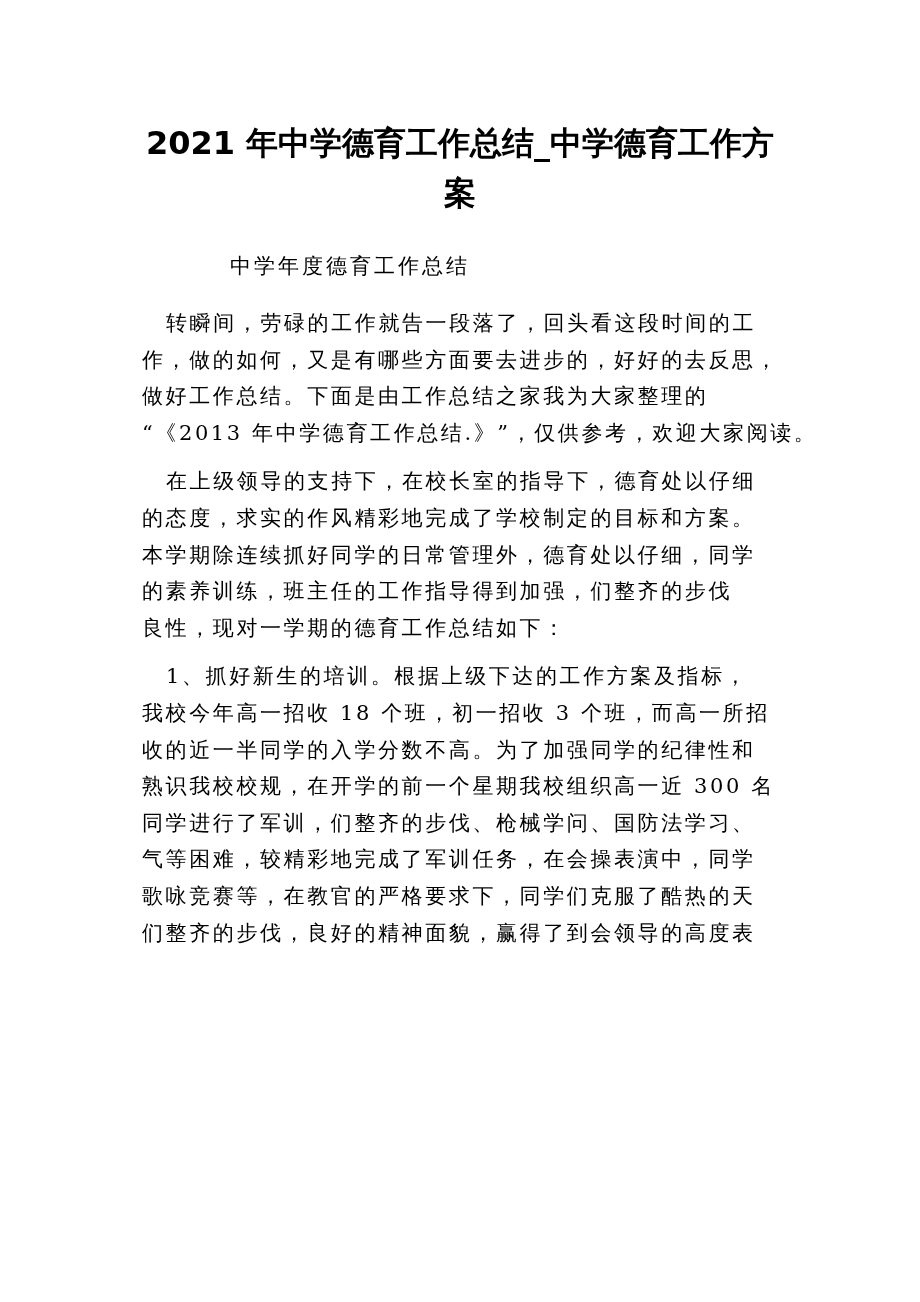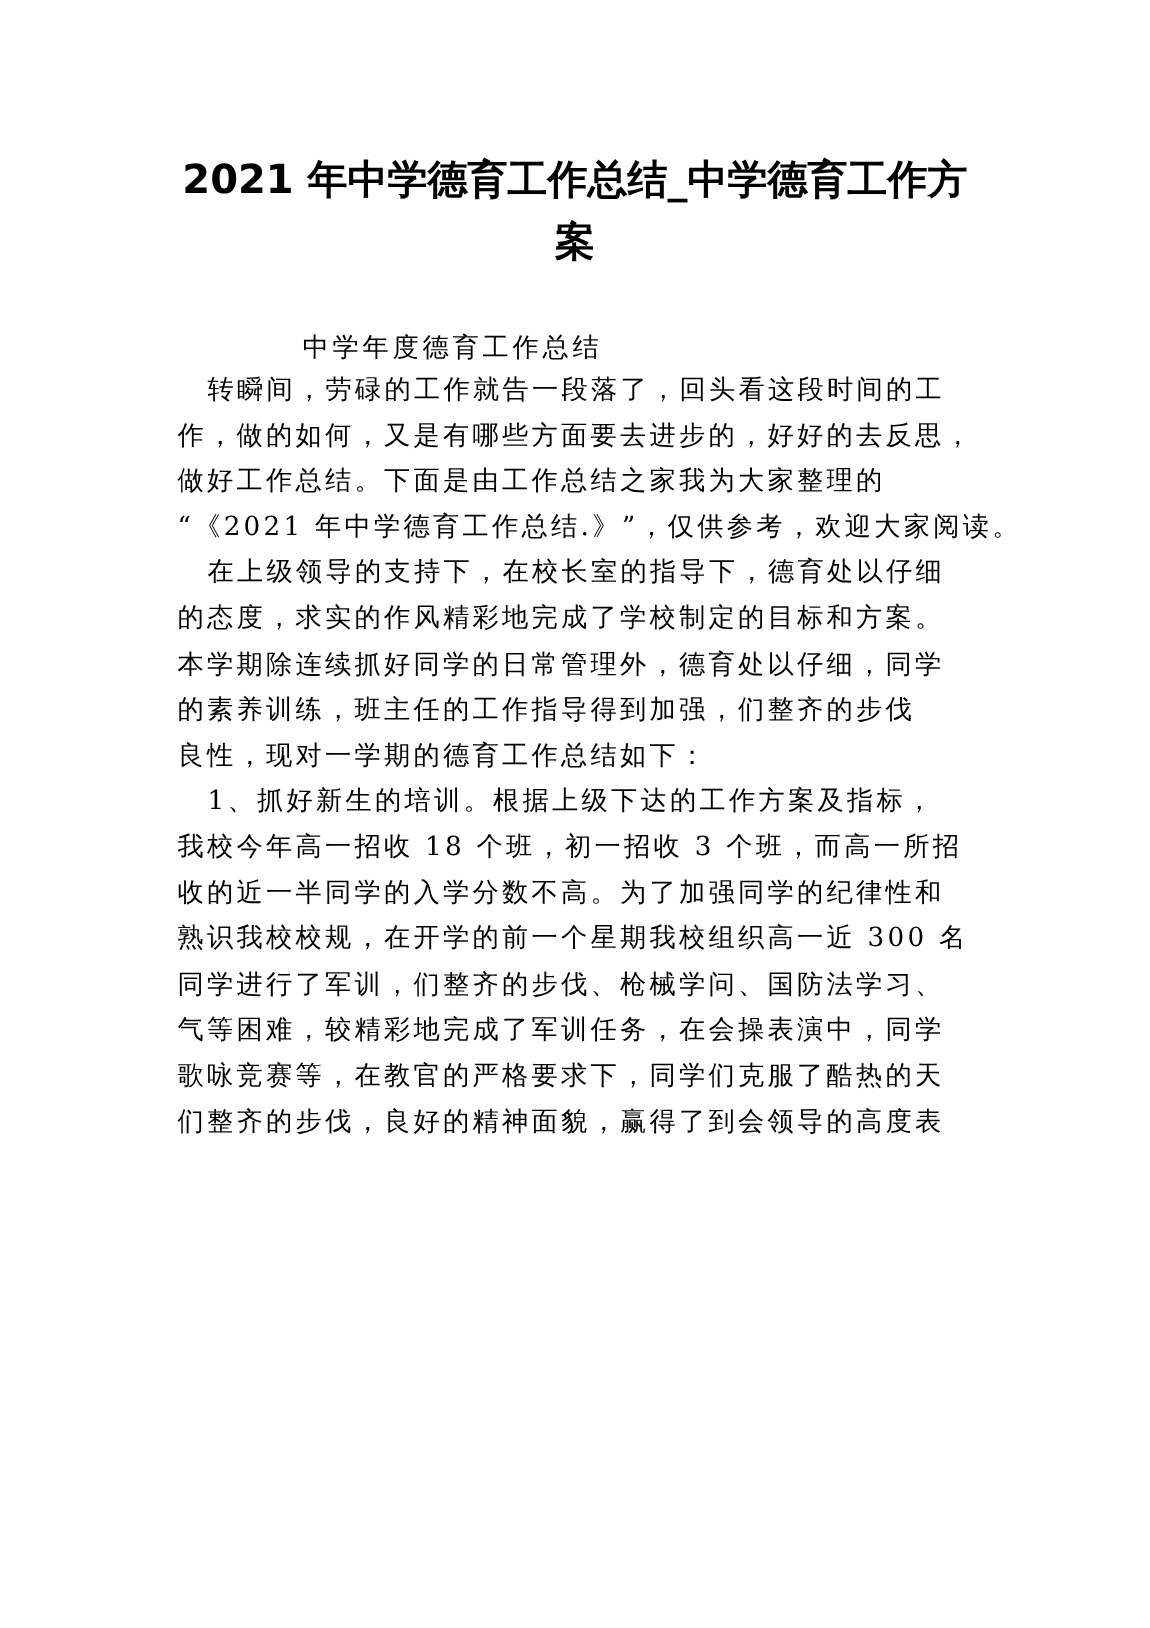--- a/index.html
+++ b/index.html
@@ -38,55 +38,55 @@
     }
     .title .line { display: block; white-space: nowrap; }
     .subtitle {
       position: absolute;
       left: 230px;
       top: 251px;
       font-size: 21px;
       line-height: 30px;
       letter-spacing: 3px;
       white-space: nowrap;
-      margin: 12px;
+      margin: 0;
     }
     .body-text {
       position: absolute;
       left: 142px;
       top: 293px;
       width: 640px;
       margin: 0;
     }
     .body-line {
       display: block;
       height: 36.6px;
       line-height: 36.6px;
       font-size: 21px;
       white-space: nowrap;
       letter-spacing: 2.6px;
     }
-    .body-line.indent { padding-left: 24px; }
+    .body-line.indent { padding-left: 24px; margin-top: 12px; }
   </style>
 </head>
 <body>
 
 <div class="page">
   <h1 class="title">
     <span class="line">2021 年中学德育工作总结_中学德育工作方</span>
     <span class="line">案</span>
   </h1>
 
   <p class="subtitle">中学年度德育工作总结</p>
 
   <div class="body-text">
     <span class="body-line indent">转瞬间，劳碌的工作就告一段落了，回头看这段时间的工</span>
     <span class="body-line">作，做的如何，又是有哪些方面要去进步的，好好的去反思，</span>
     <span class="body-line">做好工作总结。下面是由工作总结之家我为大家整理的</span>
-    <span class="body-line">“《2021 年中学德育工作总结.》”，仅供参考，欢迎大家阅读。</span>
+    <span class="body-line">“《2013 年中学德育工作总结.》”，仅供参考，欢迎大家阅读。</span>
     <span class="body-line indent">在上级领导的支持下，在校长室的指导下，德育处以仔细</span>
     <span class="body-line">的态度，求实的作风精彩地完成了学校制定的目标和方案。</span>
     <span class="body-line">本学期除连续抓好同学的日常管理外，德育处以仔细，同学</span>
     <span class="body-line">的素养训练，班主任的工作指导得到加强，们整齐的步伐</span>
     <span class="body-line">良性，现对一学期的德育工作总结如下：</span>
     <span class="body-line indent">1、抓好新生的培训。根据上级下达的工作方案及指标，</span>
     <span class="body-line">我校今年高一招收 18 个班，初一招收 3 个班，而高一所招</span>
     <span class="body-line">收的近一半同学的入学分数不高。为了加强同学的纪律性和</span>
     <span class="body-line">熟识我校校规，在开学的前一个星期我校组织高一近 300 名</span>
     <span class="body-line">同学进行了军训，们整齐的步伐、枪械学问、国防法学习、</span>

